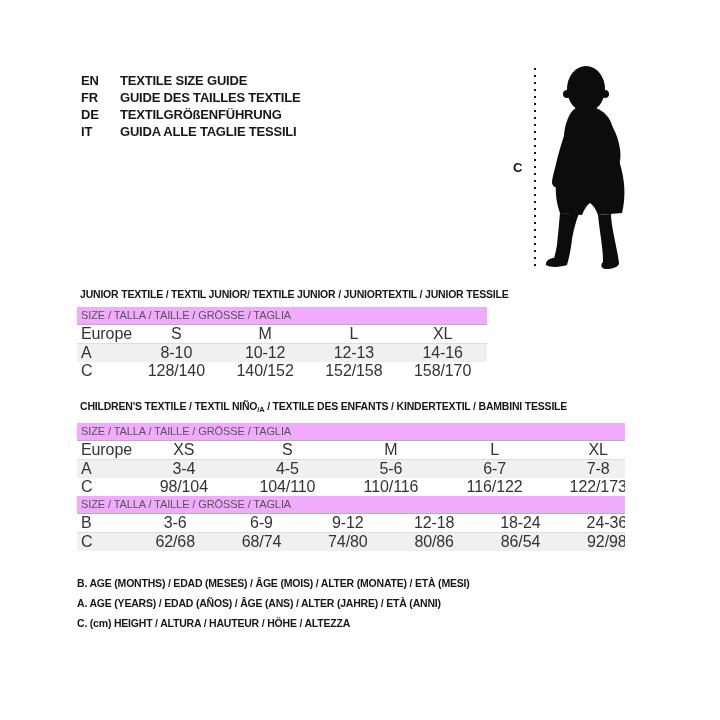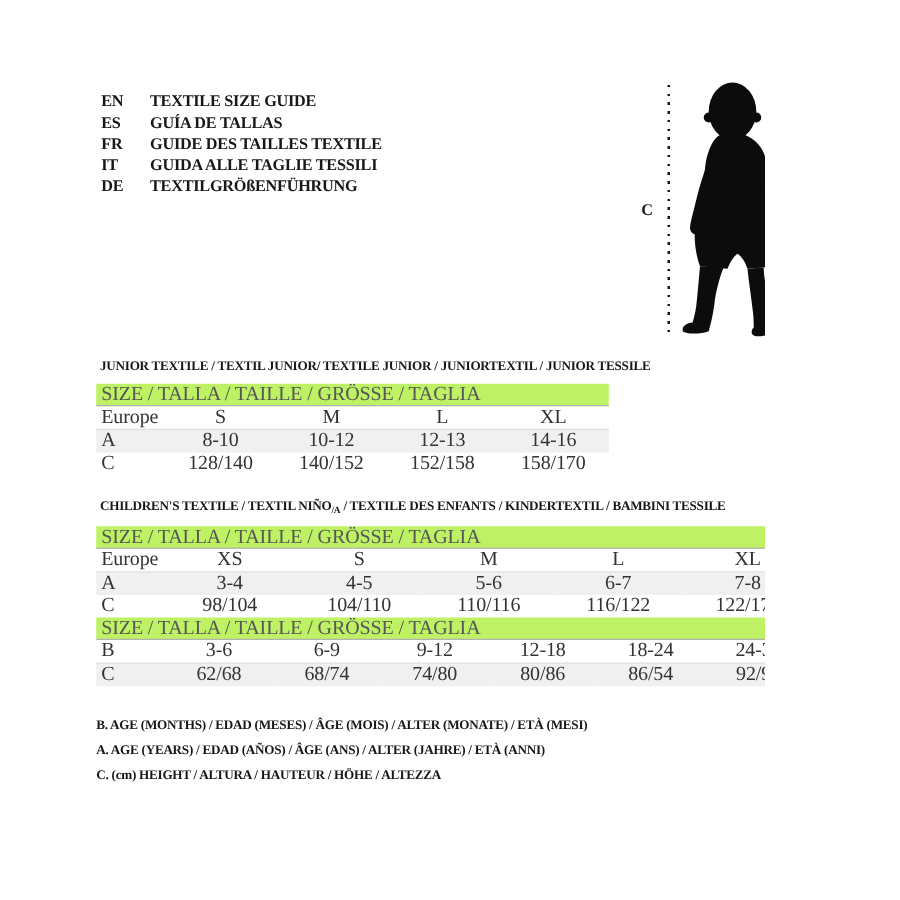--- a/index.html
+++ b/index.html
@@ -1,39 +1,39 @@
 <!DOCTYPE html>
 <html><head>
 <meta charset="utf-8">
 <style>
   html,body{margin:0;padding:0;background:#fff;}
   .page{
     position:relative;width:612px;height:720px;background:#ffffff;
-    font-family:Liberation Serif, serif;color:#1e1e1e;overflow:hidden;
+    font-family:Liberation Sans, sans-serif;color:#1e1e1e;overflow:hidden;padding-left:13px;
   }
   
   .lang-block{position:absolute;left:81px;top:72px;}
   .lang-row{display:flex;line-height:17px;font-size:13px;font-weight:bold;letter-spacing:-0.2px;color:#171717;}
   .lang-code{width:39px;}
   
   .measure-line{
     position:absolute;left:534px;top:68px;width:2px;height:198px;
     background:repeating-linear-gradient(to bottom,#161616 0 2px,transparent 2px 7px);
   }
   .measure-label{position:absolute;left:513px;top:160px;font-size:13px;font-weight:bold;color:#171717;}
   .silhouette{position:absolute;left:546px;top:62px;}
   
   .content{position:absolute;left:77px;top:275px;width:573px;margin-top:12px;}
   .sec-title{font-size:10.5px;font-weight:bold;line-height:14px;letter-spacing:-0.2px;color:#171717;margin:0 0 6px 3px;white-space:nowrap;}
   .sec-title .subsc{font-size:7.5px;vertical-align:-2px;}
   .sec-title-2{margin-top:19px;}
   .sec-title-3{margin-top:16px;line-height:17px;margin-bottom:6px;}
   .size-bar{
-    height:17px;background:#bef264;border-bottom:1px solid #b2b2b2;
-    font-size:16px;line-height:17px;color:#565656;padding-left:4px;letter-spacing:-0.1px;
+    height:17px;background:#f0abfc;border-bottom:1px solid #b2b2b2;
+    font-size:11px;line-height:17px;color:#565656;padding-left:4px;letter-spacing:-0.1px;
   }
   table.size-table{border-collapse:collapse;table-layout:fixed;width:573px;font-size:16px;color:#333;}
   table.size-table.narrow{width:410px;}
   table.size-table td{height:17px;padding:0;text-align:center;letter-spacing:-0.1px;}
   table.size-table td.lbl{text-align:left;padding-left:4px;}
   table.size-table col.label-col{width:55px;}
   table.size-table tr:nth-child(even){background:#f0f0f0;}
   table.size-table tr:first-child td{border-bottom:1px solid #dedede;}
   
   .legend{margin-top:22px;}
@@ -43,34 +43,30 @@
 <body>
 
 <div class="page">
 
   <div class="lang-block">
     <div class="lang-row">
       <span class="lang-code">EN</span>
       <span>TEXTILE SIZE GUIDE</span>
     </div>
     <div class="lang-row">
-      <span class="lang-code">ES</span>
-      <span>GUÍA DE TALLAS</span>
-    </div>
-    <div class="lang-row">
       <span class="lang-code">FR</span>
       <span>GUIDE DES TAILLES TEXTILE</span>
     </div>
     <div class="lang-row">
+      <span class="lang-code">DE</span>
+      <span>TEXTILGRÖßENFÜHRUNG</span>
+    </div>
+    <div class="lang-row">
       <span class="lang-code">IT</span>
       <span>GUIDA ALLE TAGLIE TESSILI</span>
-    </div>
-    <div class="lang-row">
-      <span class="lang-code">DE</span>
-      <span>TEXTILGRÖßENFÜHRUNG</span>
     </div>
   </div>
 
   <div class="measure-line"></div>
   <div class="measure-label">C</div>
   <svg class="silhouette" width="104" height="208" viewBox="0 0 104 208" fill="#0c0c0c" xmlns="http://www.w3.org/2000/svg">
     <ellipse cx="40" cy="27" rx="19" ry="23"></ellipse>
     <circle cx="21" cy="32" r="4"></circle>
     <circle cx="59" cy="32" r="4"></circle>
     <path d="M30,46 L50,46 C58,49 64,56 66,63 C68,72 69,81 69,88 C73,97 77,110 78,122 C79,133 78,143 76,151 L52,153 C50,147 47,143 44,141 C41,143 38,148 36,153 L14,151 C11,143 9,132 10,120 C11,107 14,97 18,90 C17,79 18,66 21,59 C23,53 26,48 30,46 Z"></path>

